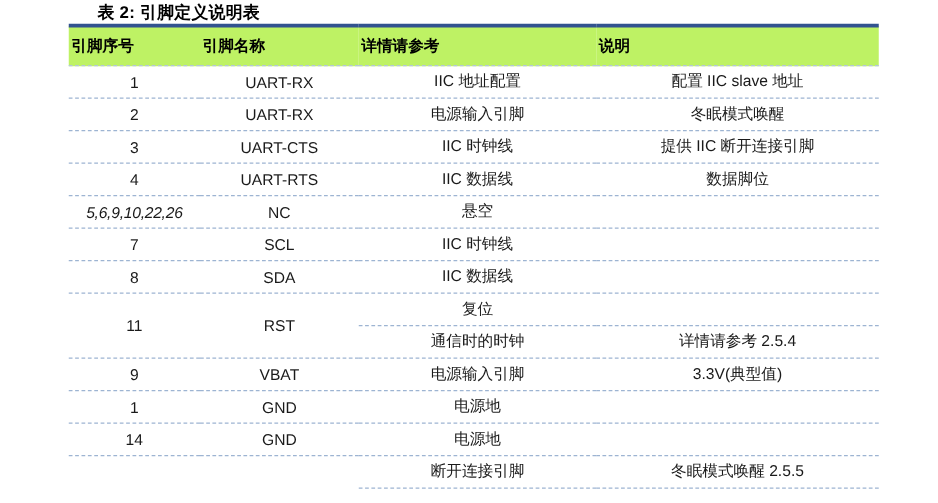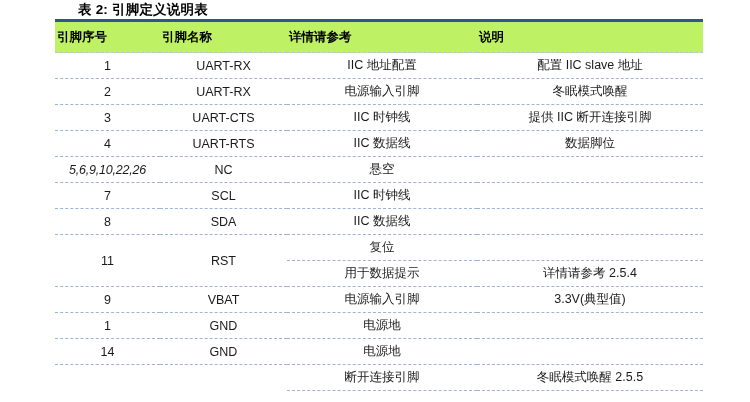--- a/index.html
+++ b/index.html
@@ -165,21 +165,21 @@
       </tr>
 
       <tr>
         <td class="num-cell" rowspan="2">11</td>
         <td rowspan="2">RST</td>
         <td>复位</td>
         <td></td>
       </tr>
 
       <tr>
-        <td>用于数据提示</td>
+        <td>通信时的时钟</td>
         <td>详情请参考 2.5.4</td>
       </tr>
 
       <tr>
         <td class="num-cell">9</td>
         <td>VBAT</td>
         <td>电源输入引脚</td>
         <td>3.3V(典型值)</td>
       </tr>
 

